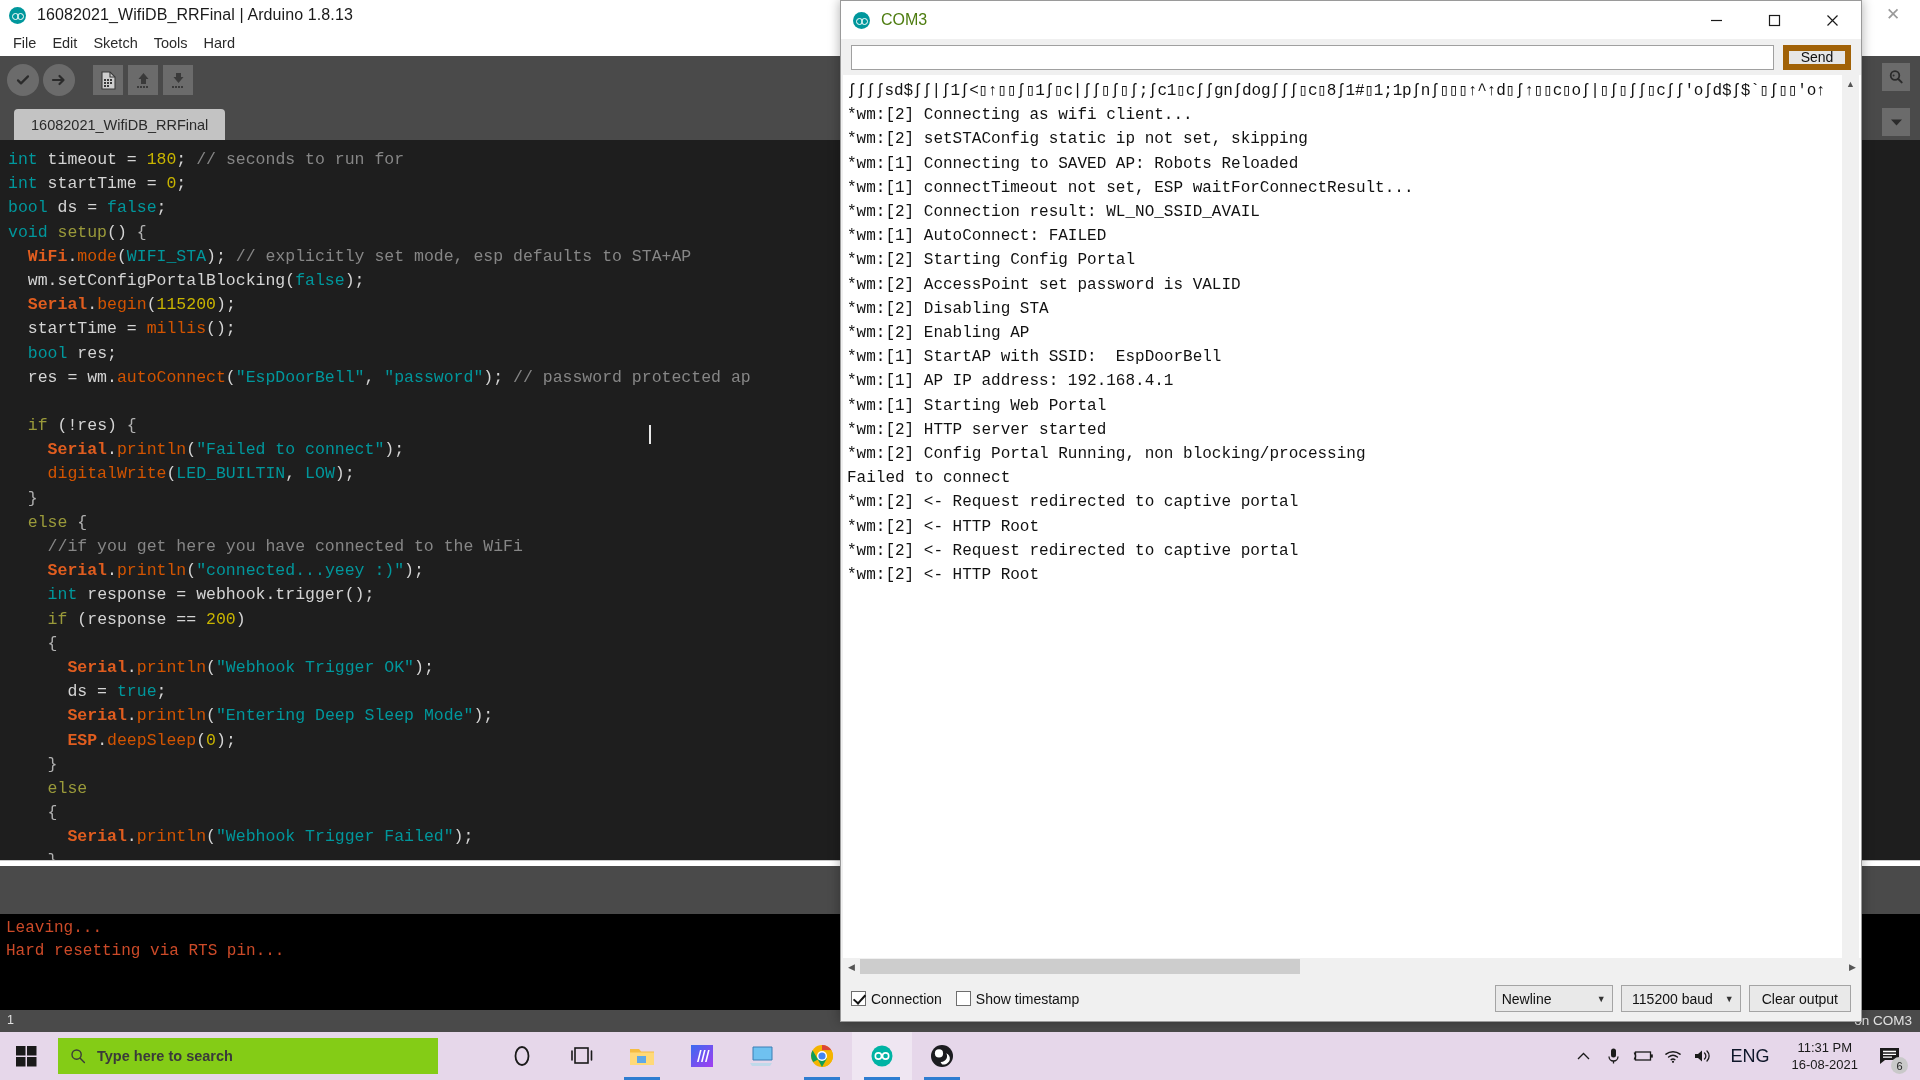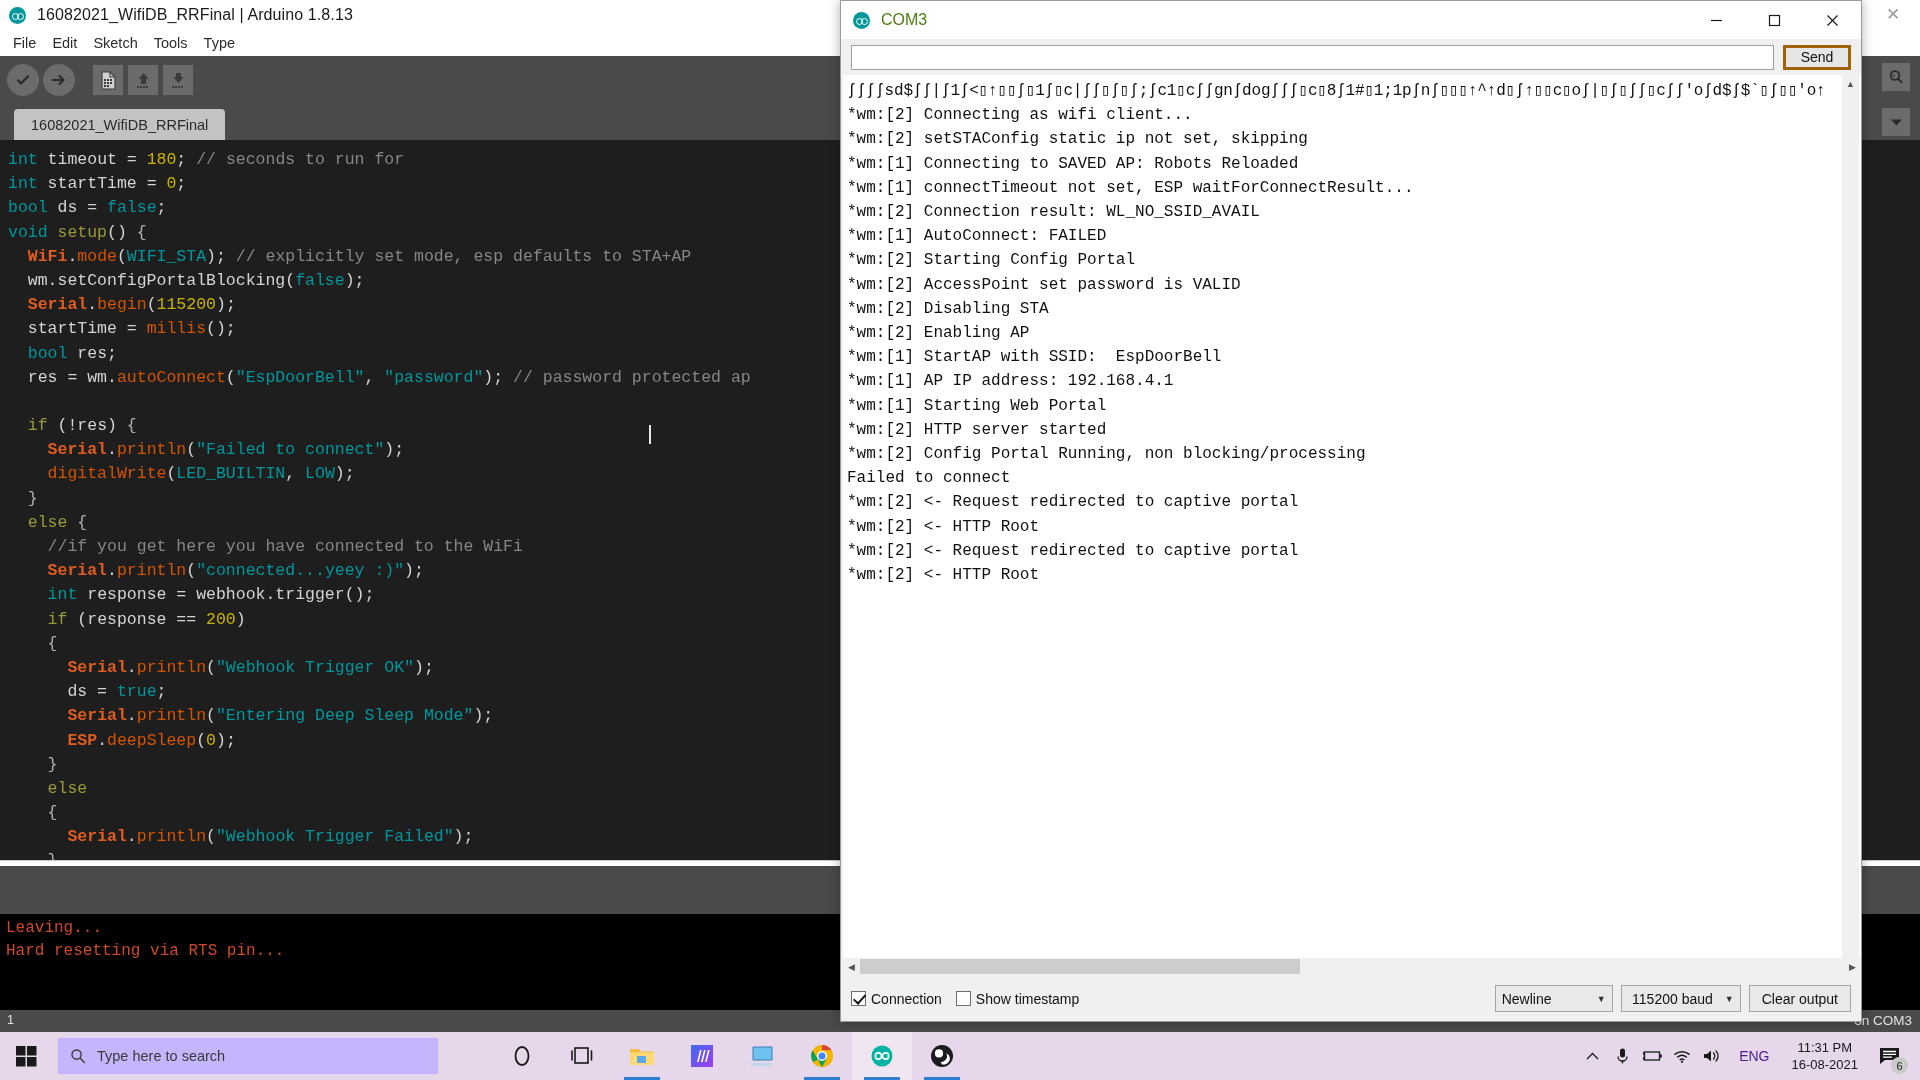--- a/index.html
+++ b/index.html
@@ -152,21 +152,21 @@
     position: relative; height: 36px; background: #f0f0f0;
     display: flex; align-items: center; padding: 0 10px;
   }
   .com-input {
     flex: 1 1 auto; height: 25px; background: #ffffff;
     border: 1px solid #a0a0a0; font-size: 14px; padding: 0 5px;
     font-family: "Liberation Sans", sans-serif; color: #111;
   }
   .com-send-btn {
     margin-left: 9px; width: 68px; height: 25px; background: #e6e6e6;
-    border: 3px solid #a16207; font-size: 14px; color: #111;
+    border: 6px solid #a16207; font-size: 14px; color: #111;
     display: flex; align-items: center; justify-content: center;
   }
   .com-output {
     position: absolute; left: 2px; top: 74px; width: 1018px; height: 900px;
     background: #ffffff; overflow: hidden;
     font-family: "Liberation Mono", "DejaVu Sans Mono", monospace;
     font-size: 16px; line-height: 24.2px; color: #111111;
     padding: 4px 0 0 4px; white-space: pre;
   }
   .com-output .garble { letter-spacing: -0.2px; }
@@ -228,21 +228,21 @@
   #taskbar {
     position: absolute; left: 0; bottom: 0; width: 1920px; height: 48px;
     background: #e6d7ea;
   }
   .tb-start {
     position: absolute; left: 0; top: 0; width: 52px; height: 48px;
     display: flex; align-items: center; justify-content: center;
   }
   .tb-search {
     position: absolute; left: 58px; top: 6px; width: 380px; height: 36px;
-    background: #c4b5fd; display: flex; align-items: center; padding-left: 12px;
+    background: #84cc16; display: flex; align-items: center; padding-left: 12px; font-weight: bold;
   }
   .tb-search-text { margin-left: 11px; font-size: 14.5px; color: #3a3a3a; }
   .tb-icons {
     position: absolute; left: 492px; top: 0; height: 48px;
     display: flex; align-items: center;
   }
   .tb-icon-cell {
     width: 60px; height: 48px; display: flex; align-items: center;
     justify-content: center; position: relative;
   }
@@ -252,21 +252,21 @@
     height: 3px; background: #2e7dd1;
   }
   .tb-tray {
     position: absolute; right: 0; top: 0; height: 48px;
     display: flex; align-items: center; padding-right: 8px;
   }
   .tray-icon {
     width: 30px; height: 48px; display: flex; align-items: center;
     justify-content: center; color: #1a1a1a;
   }
-  .tray-lang { font-size: 14px; color: #4c1d95; padding: 0 12px; }
+  .tray-lang { font-size: 18px; color: #0f172a; padding: 0 12px; }
   .tray-clock {
     font-size: 13px; color: #1a1a1a; text-align: center; line-height: 17px;
     padding: 0 10px;
   }
   .tray-notif {
     width: 44px; height: 48px; display: flex; align-items: center;
     justify-content: center; position: relative;
   }
   .notif-badge {
     position: absolute; right: 4px; bottom: 6px; width: 17px; height: 17px;
@@ -285,21 +285,21 @@
       <div class="ard-logo"></div>
       <div class="ard-title-text">16082021_WifiDB_RRFinal | Arduino 1.8.13</div>
       <div class="ard-title-close">✕</div>
     </div>
 
     <div class="ard-menubar">
       <div class="ard-menu-item">File</div>
       <div class="ard-menu-item">Edit</div>
       <div class="ard-menu-item">Sketch</div>
       <div class="ard-menu-item">Tools</div>
-      <div class="ard-menu-item">Type</div>
+      <div class="ard-menu-item">Hard</div>
     </div>
 
     <div class="ard-toolbar">
       <div class="tb-round">
         <svg width="16" height="16" viewBox="0 0 16 16">
             <path d="M3 8.4l3 3 7-7" stroke="#2b2b2b" stroke-width="2.2" fill="none" stroke-linecap="round" stroke-linejoin="round"></path>
           </svg>
       </div>
       <div class="tb-round">
         <svg width="16" height="16" viewBox="0 0 16 16">

